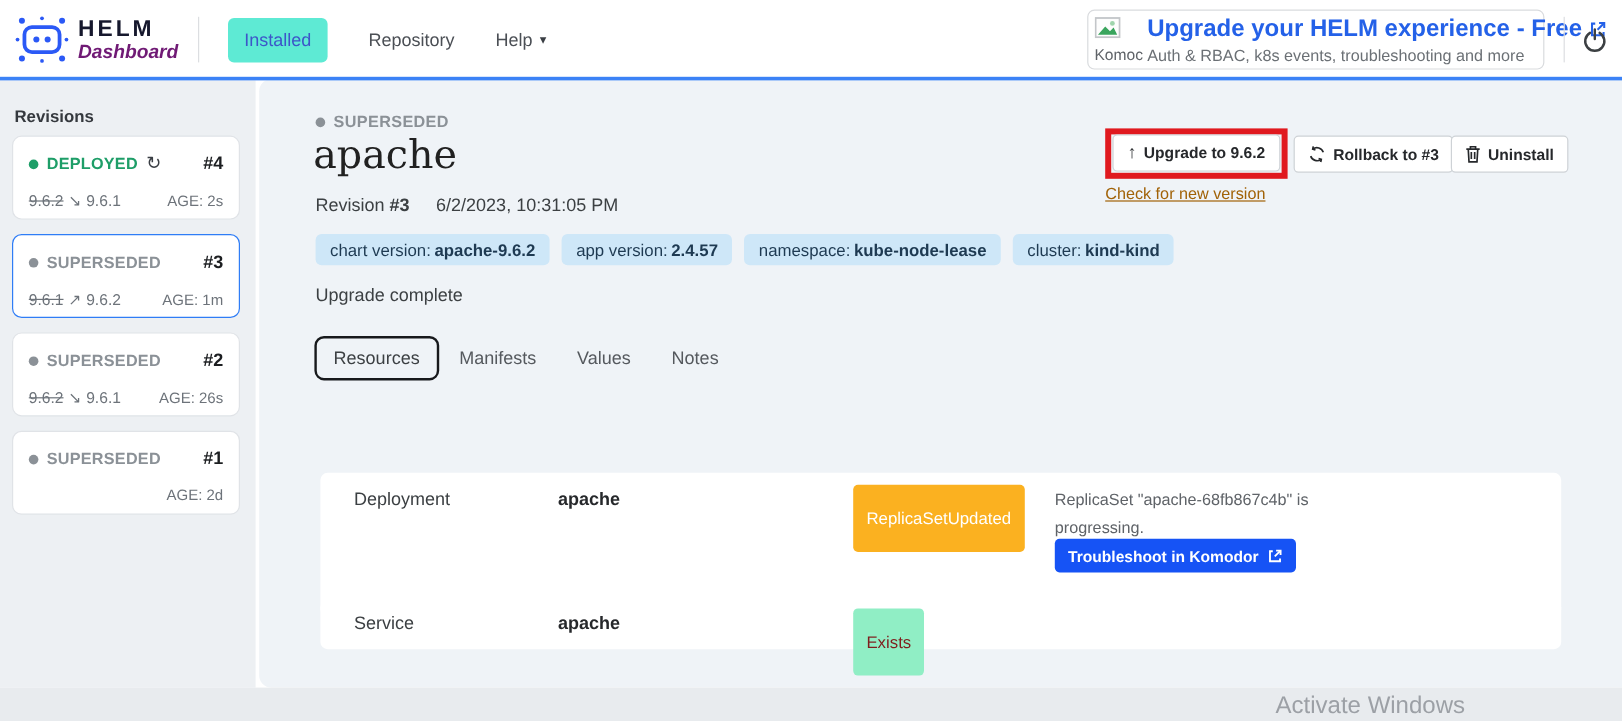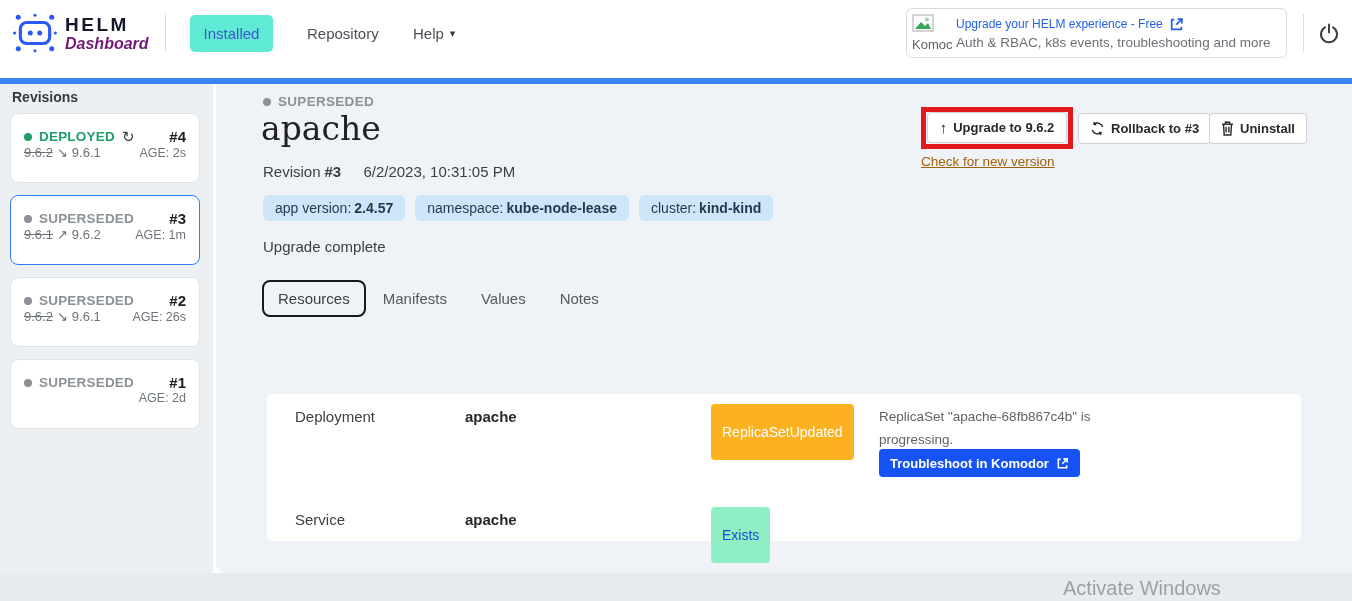--- a/index.html
+++ b/index.html
@@ -1,48 +1,48 @@
 <!DOCTYPE html>
 <html><head>
 <meta charset="utf-8">
 <style>
   * { margin:0; padding:0; box-sizing:border-box; }
   body { width:1352px; height:601px; font-family:"Liberation Sans",sans-serif; background:#fff; overflow:hidden; position:relative; }
   
-  .navbar { position:absolute; left:0; top:0; width:1352px; height:84px; background:#fff; border-bottom:6px solid #3b82f6; z-index:5; }
+  .navbar { position:absolute; left:0; top:0; width:1352px; height:67px; background:#fff; border-bottom:3px solid #3b82f6; z-index:5; }
   .logo { position:absolute; left:12px; top:10px; display:flex; align-items:center; gap:7px; }
   .logo-text .t1 { font-size:19px; font-weight:bold; letter-spacing:2.5px; color:#16182d; line-height:21px; }
   .logo-text .t2 { font-size:16px; font-weight:bold; color:#701a75; line-height:18px;font-style:italic; }
   .nav-divider { position:absolute; left:165px; top:14px; height:38px; width:1px; background:#dcdee1; }
   .nav-item { position:absolute; top:15px; height:37px; display:flex; align-items:center; font-size:15px; color:#4b4f55; cursor:pointer; }
   .tab-installed { left:190px; width:83px; justify-content:center; background:#5eead4; border-radius:5px; color:#3d56c9; }
   .tab-repository { left:307px; }
   .tab-help { left:413px; gap:6px; }
   .caret { font-size:11px; color:#3a3e44; }
   .banner { position:absolute; left:906px; top:8px; width:381px; height:50px; border:1px solid #d9dbde; border-radius:6px; background:#fff; display:flex; align-items:center; }
   .banner-img { width:44px; height:44px; overflow:hidden; margin-left:5px; flex:none; padding-top:3px; }
   .banner-img .alt { font-size:13px; color:#5f6368; white-space:nowrap; margin-top:1px; }
-  .banner-title { font-size:12px; font-weight:normal; color:#2461e8; display:flex; align-items:center; gap:6px; white-space:nowrap; }
+  .banner-title { font-size:20px; font-weight:bold; color:#2461e8; display:flex; align-items:center; gap:6px; white-space:nowrap; }
   .banner-sub { font-size:13.5px; color:#6b7075; white-space:nowrap; margin-top:3px; }
   .nav-divider2 { position:absolute; left:1303px; top:14px; height:38px; width:1px; background:#dcdee1; }
   .power { position:absolute; left:1316px; top:21px; width:26px; height:26px; background:none; border:none; cursor:pointer; }
   
   .sidebar { position:absolute; left:0; top:66px; width:213px; height:507px; background:#edf0f3; }
   .sidebar-title { position:absolute; left:12px; top:23px; font-size:14px; font-weight:bold; color:#35393e; }
   .rev-card { position:absolute; left:10px; width:190px; height:70px; background:#fff; border:1px solid #e0e3e7; border-radius:8px; padding:14px 13px 12px 13px; cursor:pointer; }
   .rev-card.selected { border:1.5px solid #2f7df6; }
   .rev-top { display:flex; align-items:center; font-size:13.5px; font-weight:bold; }
   .dot { width:8px; height:8px; border-radius:50%; margin-right:7px; flex:none; }
   .dot.green { background:#1e9e68; }
   .dot.gray { background:#8b9197; }
   .rev-status.green { color:#1e9e68; letter-spacing:0.2px; }
   .rev-status.gray { color:#8b9197; letter-spacing:0.2px; }
   .reload { font-weight:normal; color:#3a3e44; margin-left:7px; font-size:15px; line-height:10px; }
   .rev-num { margin-left:auto; color:#1c1e21; font-size:15px; }
-  .rev-bottom { display:flex; align-items:center; font-size:13px; color:#6d737a;justify-content:space-between; }
+  .rev-bottom { display:flex; align-items:center; margin-top:15px; font-size:13px; color:#6d737a;justify-content:space-between; }
   .rev-old { text-decoration:line-through; }
   .rev-arr { margin:0 4px; font-size:13px; }
   .rev-age { margin-left:auto; font-size:12.5px; }
   
   .panel { position:absolute; left:216px; top:66px; width:1136px; height:507px; background:#eff3f7; border-radius:10px 0 0 10px; }
   .status-line { position:absolute; left:47px; top:28px; display:flex; align-items:center; font-size:13.5px; font-weight:bold; color:#8b9197; letter-spacing:0.3px; }
   .page-title { position:absolute; left:45px; top:43px; font-family:"DejaVu Serif",serif; font-size:33px; color:#212121; }
   .rev-line { position:absolute; left:47px; top:97px; font-size:15px; color:#3c4043; }
   .rev-line b { margin-left:4px; }
   .rev-date { margin-left:18px; }
@@ -56,21 +56,21 @@
   .thead { position:absolute; left:51px; top:282px; width:1034px; height:33px; background:#e7e9ec; border-radius:2px; }
   .th { position:absolute; top:0; height:33px; display:flex; align-items:center; font-size:12.5px; font-weight:bold; color:#3c4043; letter-spacing:0.4px; }
   .c1 { left:28px; } .c2 { left:198px; } .c3 { left:444px; } .c4 { left:612px; }
   .trow { position:absolute; left:51px; width:1034px; background:#fff; border-radius:6px; }
   .row1 { top:328px; height:120px; }
   .row2 { top:434px; height:41px; }
   .cell { position:absolute; font-size:15px; color:#3c4043; }
   .cell.name { font-weight:bold; color:#26282b; }
   .badge-status { position:absolute; font-size:14px; padding:20px 11px; border-radius:4px; }
   .badge-warn { background:#fbb120; color:#fff; }
-  .badge-ok { background:#90eec5; color:#1d4ed8; }
+  .badge-ok { background:#90eec5; color:#7f1d1d; }
   .msg { position:absolute; left:612px; top:11px; font-size:13.5px; color:#5f6368; line-height:23px; }
   .troubleshoot { position:absolute; left:612px; top:55px; height:28px; background:#1653f5; color:#fff; font-size:13px; font-weight:bold; border:none; border-radius:4px; display:flex; align-items:center; gap:7px; padding:0 11px; cursor:pointer; font-family:"Liberation Sans",sans-serif; }
   
   .red-box { position:absolute; left:705px; top:41px; width:152px; height:42px; border:5px solid #e0191f; }
   .btn { height:31px; background:#fff; border:1px solid #ced2d6; border-radius:4px; font-size:13px; font-weight:bold; color:#26282b; display:inline-flex; align-items:center; gap:6px; padding:0 11px; cursor:pointer; font-family:"Liberation Sans",sans-serif; white-space:nowrap; }
   .btn-upgrade { position:absolute; left:1px; top:0px; width:140px; justify-content:center; padding:0 4px; }
   .btn-rollback { position:absolute; left:862px; top:47px; }
   .btn-uninstall { position:absolute; left:993px; top:47px; }
   .check-link { position:absolute; left:705px; top:88px; font-size:13.5px; color:#a16207; text-decoration:underline; cursor:pointer; }
   .up-arrow { font-weight:normal; font-size:15px; }
@@ -227,20 +227,21 @@
     <svg width="13" height="15" viewBox="0 0 12 14" fill="none" stroke="#26282b" stroke-width="1.3">
       <path d="M0.8 3 h10.4"></path>
       <path d="M4 3 V1.2 h4 V3"></path>
       <path d="M2.3 3 l0.6 10 h6.2 l0.6 -10"></path>
       <path d="M4.7 5.3 v5.5 M7.3 5.3 v5.5"></path>
     </svg>
     <span>Uninstall</span>
   </button>
 
   <div class="badges">
+    <div class="badge"><span>chart version:</span><b>apache-9.6.2</b></div>
     <div class="badge"><span>app version:</span><b>2.4.57</b></div>
     <div class="badge"><span>namespace:</span><b>kube-node-lease</b></div>
     <div class="badge"><span>cluster:</span><b>kind-kind</b></div>
   </div>
   <div class="complete">Upgrade complete</div>
 
   <div class="tabs">
     <div class="tab-active">Resources</div>
     <div class="tab-plain">Manifests</div>
     <div class="tab-plain">Values</div>

